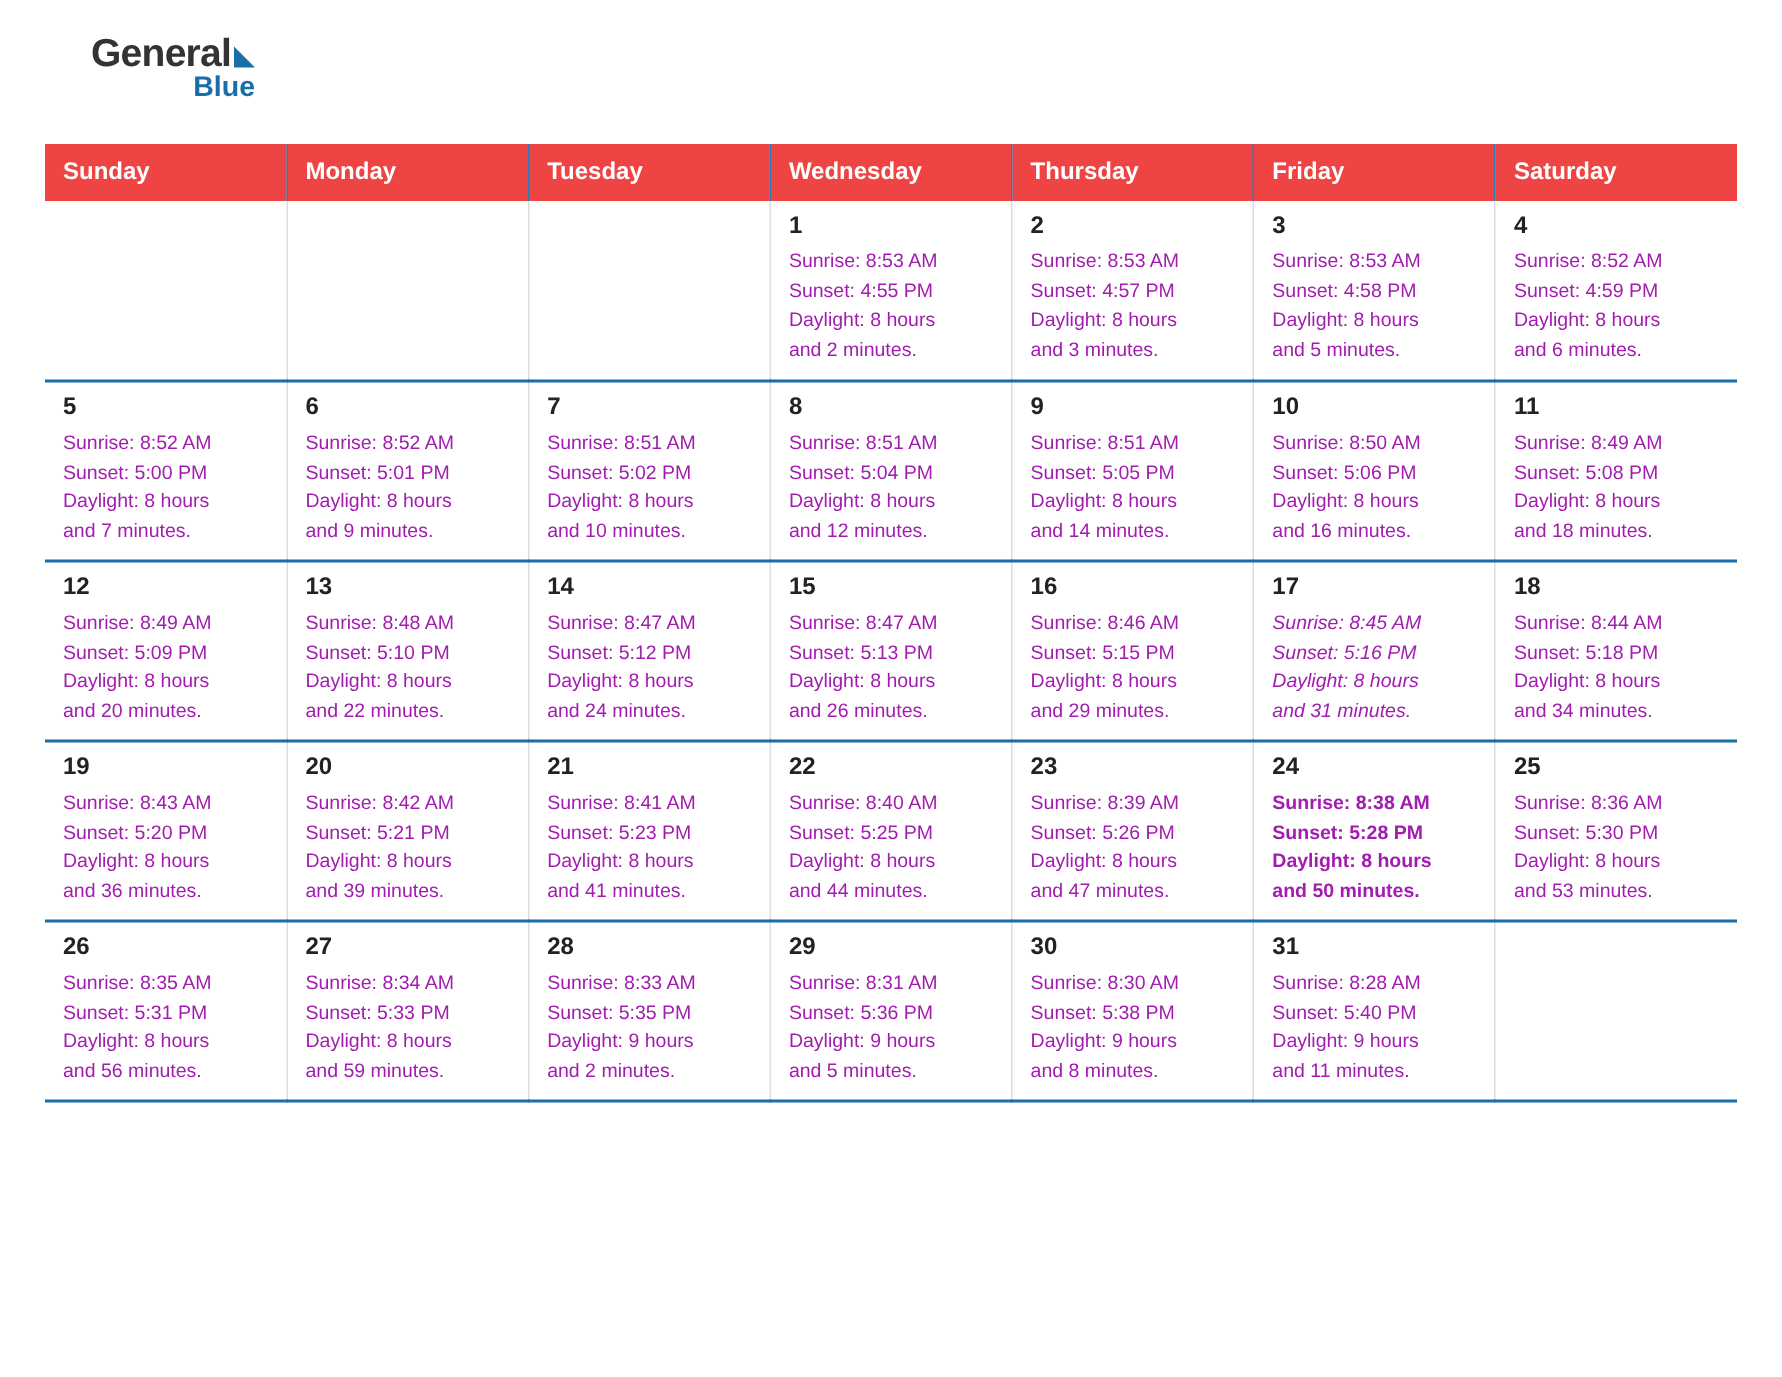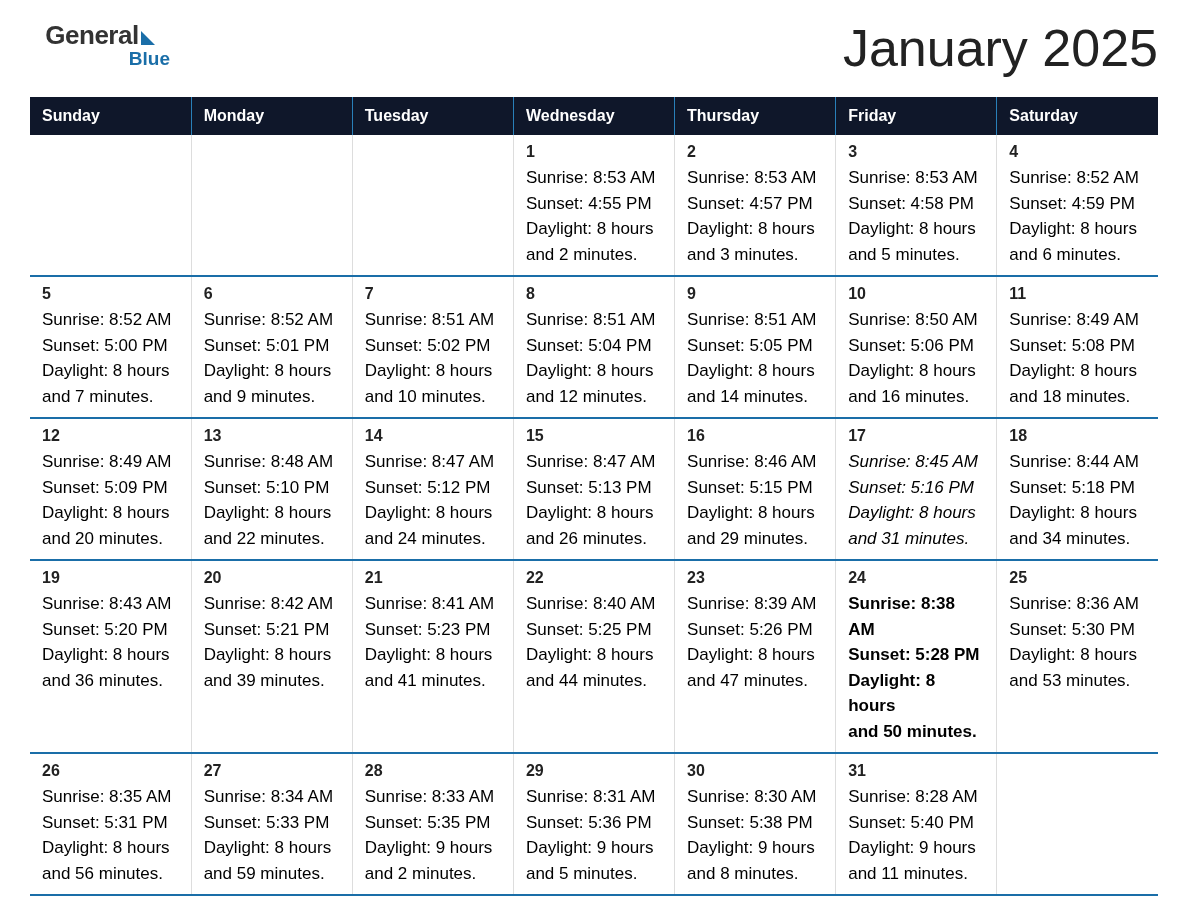--- a/index.html
+++ b/index.html
@@ -12,21 +12,21 @@
     }
     .header {
       display: flex;
       justify-content: space-between;
       align-items: flex-start;
       margin-bottom: 20px;
     }
     .logo {
       display: flex;
       flex-direction: column;
-      align-items: center;
+      align-items: flex-end;
     }
     .logo-top {
       display: flex;
       align-items: center;
     }
     .logo-general {
       font-size: 26px;
       font-weight: bold;
       color: #333;
       letter-spacing: -0.5px;
@@ -59,21 +59,21 @@
     .location {
       font-size: 22px;
       color: #444;
       margin-top: 4px;
     }
     .calendar {
       width: 100%;
       border-collapse: collapse;
     }
     .calendar thead tr {
-      background-color: #0f172a;
+      background-color: #ef4444;
     }
     .calendar thead th {
       color: #fff;
       font-size: 16px;
       font-weight: 600;
       padding: 10px 12px;
       text-align: left;
       border-right: 1px solid #2980b9;
       width: calc(100% / 7);
     }
@@ -96,22 +96,22 @@
       border-right: none;
     }
     .day-number {
       font-size: 16px;
       font-weight: 600;
       color: #222;
       margin-bottom: 4px;
       display: block;
     }
     .day-info {
-      font-size: 17px;
-      color: #000000;
+      font-size: 13px;
+      color: #a21caf;
       line-height: 1.5;
     }
     .empty-cell {
       background: #fff;
     }
   </style>
 </head>
 <body>
 
 <div class="header">
@@ -119,21 +119,20 @@
     <div class="logo-top">
       <span class="logo-general">General</span>
       <span class="logo-arrow"></span>
     </div>
     <div style="display:flex; align-items:center; margin-top:-6px;">
       <span style="font-size:26px; font-weight:bold; color:#333; opacity:0;">General</span>
       <span class="logo-line2">Blue</span>
     </div>
   </div>
   <div class="title-section">
-    <div class="month-title">January 2025</div>
   </div>
 </div>
 
 <table class="calendar">
   <thead>
     <tr>
     <th>Sunday</th>
         <th>Monday</th>
         <th>Tuesday</th>
         <th>Wednesday</th>

